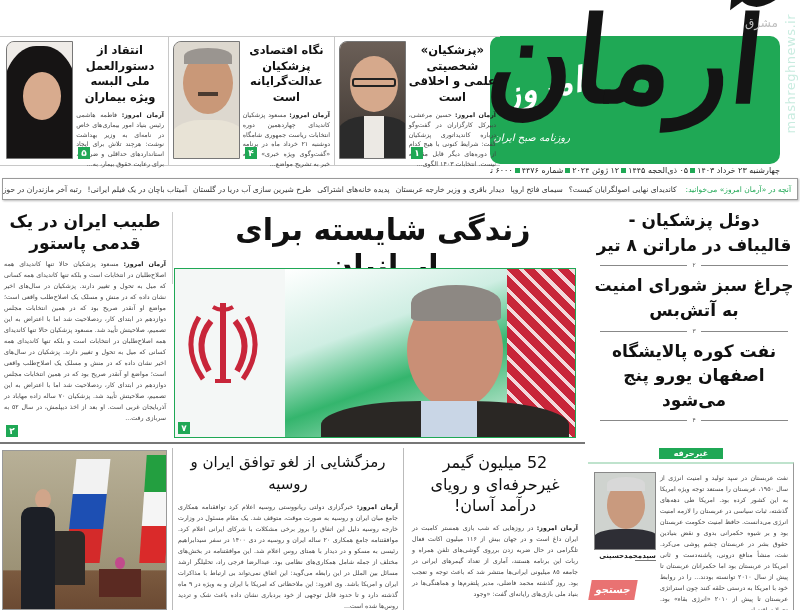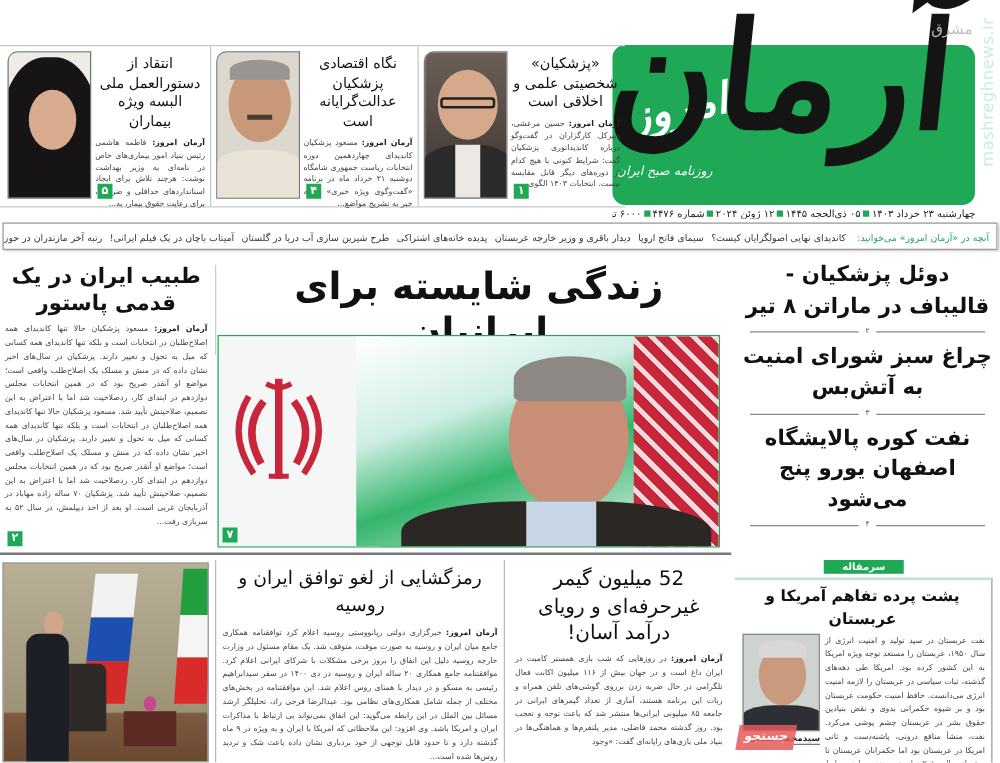--- a/index.html
+++ b/index.html
@@ -15,21 +15,21 @@
   .mast-watermark { position: absolute; top: 14px; right: 2px; writing-mode: vertical-rl; transform: rotate(180deg); font-size: 13px; color: #c9ece0; font-family: "DejaVu Sans", sans-serif; letter-spacing: 0.5px; }
   .mast-mashregh { position: absolute; top: 16px; right: 22px; font-size: 12px; color: #bfbfbf; font-weight: normal; }
   .dateline { position: absolute; top: 166px; right: 20px; width: 290px; font-size: 8px; color: #222; white-space: nowrap; overflow: hidden; }
   .dateline .sq { display: inline-block; width: 5px; height: 5px; background: #1fa855; margin: 0 2px; vertical-align: middle; }
 
   
   .teasers { position: absolute; top: 36px; left: 0; width: 500px; height: 130px; display: flex; flex-direction: row; border-top: 1px solid #c8c8c8; border-bottom: 1px solid #c8c8c8; }
   .teaser { width: 166px; height: 128px; border-left: 1px solid #c8c8c8; position: relative; padding: 4px; display: flex; flex-direction: row; }
   .teaser:last-child { border-left: none; }
   .teaser .t-text { width: 92px; padding-left: 3px; display: flex; flex-direction: column; }
-  .teaser .t-title { font-weight: normal; font-size: 11.5px; line-height: 1.35; text-align: center; color: #111; margin-top: 2px; }
+  .teaser .t-title { font-weight: bold; font-size: 11.5px; line-height: 1.35; text-align: center; color: #111; margin-top: 2px; }
   .teaser .t-body { font-size: 6.3px; line-height: 1.55; color: #444; margin-top: 5px; text-align: justify; }
   .teaser .t-body b { color: #222; }
   .teaser .t-photo { width: 68px; height: 118px; border: 1px solid #777; border-radius: 8px 0 0 0; overflow: hidden; position: relative; background: #d9d4cc; }
   .badge { display: inline-block; background: #1fa855; color: #fff; font-size: 9px; font-weight: bold; width: 12px; height: 12px; line-height: 12px; text-align: center; }
   .teaser .badge { position: absolute; bottom: 6px; left: 76px; }
 
   
   .face { position: absolute; border-radius: 50%; }
   .shoulders { position: absolute; border-radius: 40% 40% 0 0; }
 
@@ -232,23 +232,22 @@
   <div class="sb-title">رمزگشایی از لغو توافق ایران و روسیه</div>
   <div class="sb-body"><b>آرمان امروز:</b> <span>خبرگزاری دولتی ریانووستی روسیه اعلام کرد توافقنامه همکاری جامع میان ایران و روسیه به صورت موقت، متوقف شد. یک مقام مسئول در وزارت خارجه روسیه دلیل این اتفاق را بروز برخی مشکلات با شرکای ایرانی اعلام کرد. موافقتنامه جامع همکاری ۲۰ ساله ایران و روسیه در دی ۱۴۰۰ در سفر سیدابراهیم رئیسی به مسکو و در دیدار با همتای روس اعلام شد. این موافقتنامه در بخش‌های مختلف از جمله شامل همکاری‌های نظامی بود. عبدالرضا فرجی راد، تحلیلگر ارشد مسائل بین الملل در این رابطه می‌گوید: این اتفاق نمی‌تواند بی ارتباط با مذاکرات ایران و امریکا باشد. وی افزود: این ملاحظاتی که امریکا با ایران و به ویژه در ۹ ماه گذشته دارد و تا حدود قابل توجهی از خود بردباری نشان داده باعث شک و تردید روس‌ها شده است...</span></div>
 </div>
 
 <div class="story-b2">
   <div class="sb-title">52 میلیون گیمر غیرحرفه‌ای و رویای درآمد آسان!</div>
   <div class="sb-body"><b>آرمان امروز:</b> <span>در روزهایی که شب بازی همستر کامبت در ایران داغ است و در جهان بیش از ۱۱۶ میلیون اکانت فعال تلگرامی در حال ضربه زدن برروی گوشی‌های تلفن همراه و ربات این برنامه هستند، آماری از تعداد گیمرهای ایرانی در جامعه ۸۵ میلیونی ایرانی‌ها منتشر شد که باعث توجه و تعجب بود. روز گذشته محمد فاضلی، مدیر پلتفرم‌ها و هماهنگی‌ها در بنیاد ملی بازی‌های رایانه‌ای گفت: «وجود</span></div>
 </div>
 
 <div class="editorial">
-  <span class="ed-tag">سرمقاله</span>
+  <span class="ed-tag">غیرحرفه</span>
   <div class="ed-box">
-    <div class="ed-title">پشت پرده تفاهم آمریکا و عربستان</div>
     <div class="ed-wrap">
       <div class="ed-text">نفت عربستان در سپد تولید و امنیت انرژی از سال ۱۹۵۰، عربستان را مستعد توجه ویژه امریکا به این کشور کرده بود. امریکا طی دهه‌های گذشته، ثبات سیاسی در عربستان را لازمه امنیت انرژی می‌دانست. حافظ امنیت حکومت عربستان بود و بر شیوه حکمرانی بدوی و نقض بنیادین حقوق بشر در عربستان چشم پوشی می‌کرد. نفت، منشأ منافع درونی، پاشنه‌دست و ثانی امریکا در عربستان بود اما حکمرانان عربستان تا پیش از سال ۲۰۱۰ توانسته بودند... را در روابط خود با امریکا به درستی حلقه کنند چون استراتژی عربستان تا پیش از ۲۰۱۰ «انرژی بقاء» بود. تحولات اقتصاد</div>
       <div class="ed-side">
         <div class="ed-photo">
           <div class="face" style="left:12px;top:8px;width:38px;height:48px;background:#c99a7e;"></div>
           <div style="position:absolute;left:12px;top:4px;width:38px;height:14px;background:#d8d8d8;border-radius:50% 50% 0 0;"></div>
           <div class="shoulders" style="left:-2px;top:56px;width:66px;height:24px;background:#2e2e35;"></div>
         </div>
         <div class="ed-author">سیدمحمدحسینی</div>
       </div>

